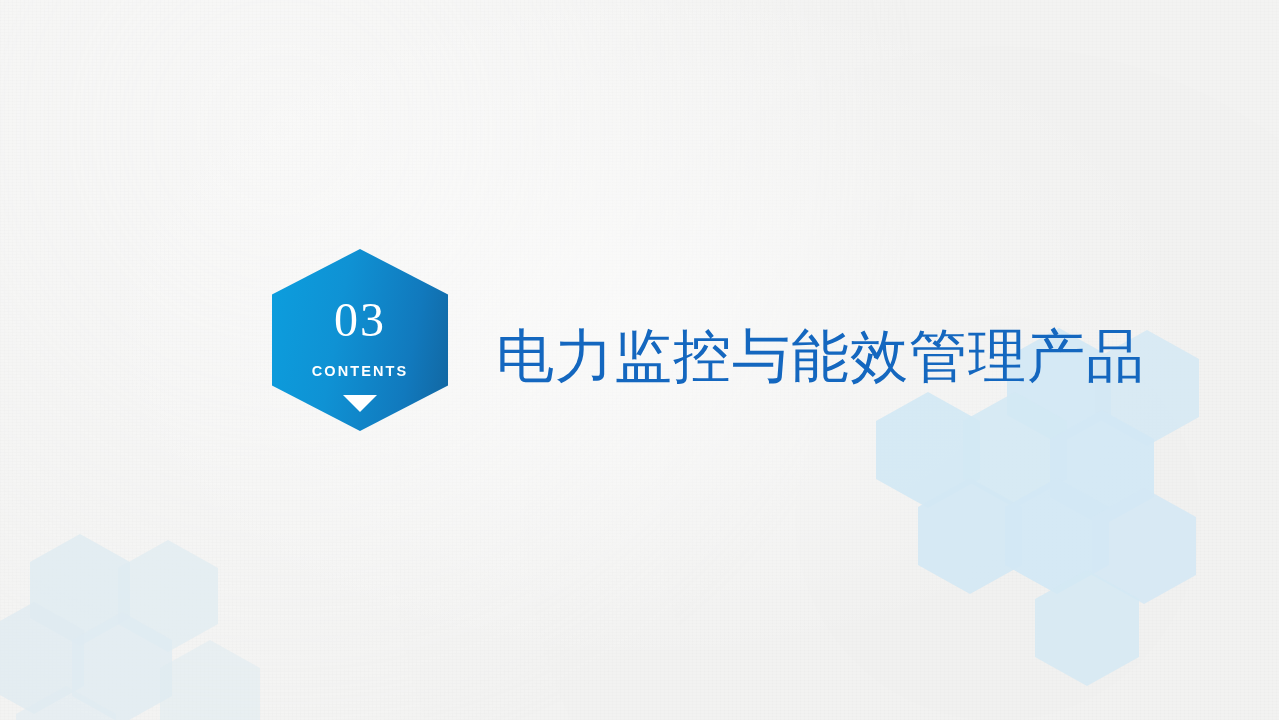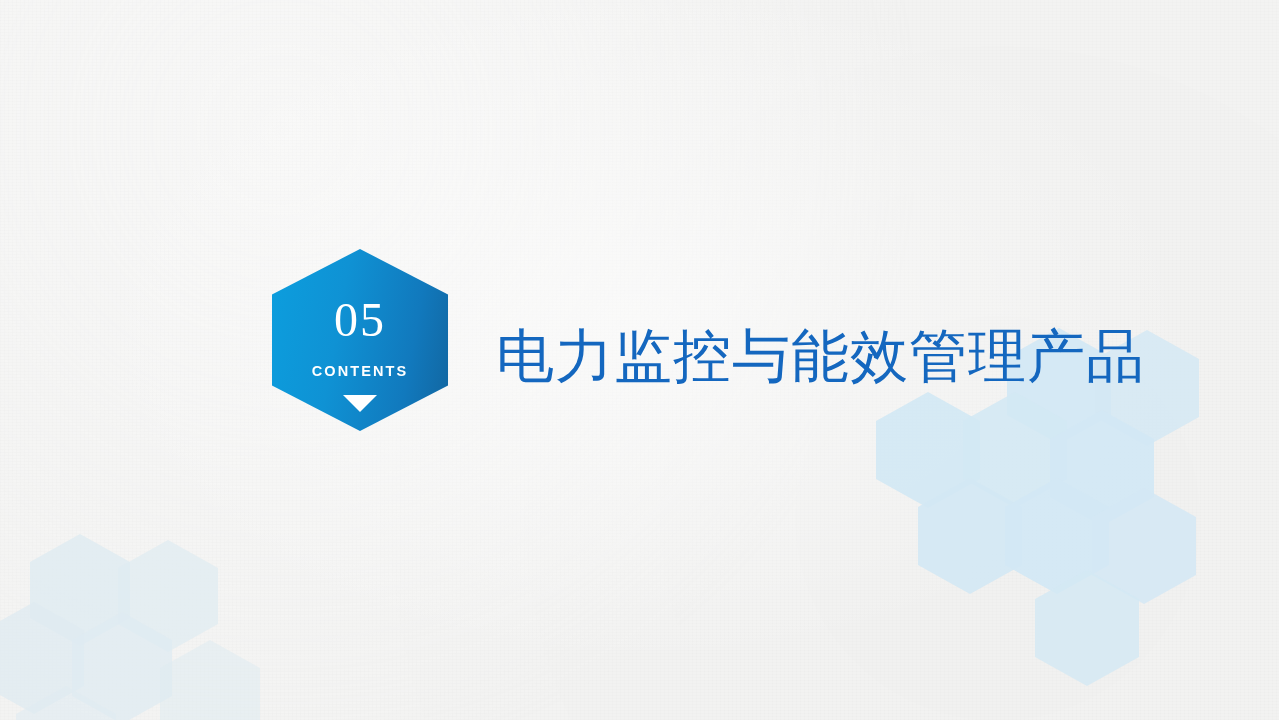--- a/index.html
+++ b/index.html
@@ -148,21 +148,21 @@
       <div class="hex-cell" style="left: 963px; top: 392px; width: 104px; height: 116px; background: rgb(211, 232, 244); opacity: 0.88;"></div>
       <div class="hex-cell" style="left: 1050px; top: 410px; width: 104px; height: 116px; background: rgb(211, 232, 244); opacity: 0.95;"></div>
       <div class="hex-cell" style="left: 918px; top: 478px; width: 104px; height: 116px; background: rgb(211, 232, 244); opacity: 0.9;"></div>
       <div class="hex-cell" style="left: 1005px; top: 478px; width: 104px; height: 116px; background: rgb(211, 232, 244); opacity: 0.95;"></div>
       <div class="hex-cell" style="left: 1092px; top: 488px; width: 104px; height: 116px; background: rgb(211, 232, 244); opacity: 0.85;"></div>
       <div class="hex-cell" style="left: 1035px; top: 570px; width: 104px; height: 116px; background: rgb(211, 232, 244); opacity: 0.8;"></div>
     </div>
 
   <div id="badge">
     <div id="badge-hex" style="background: linear-gradient(100deg, rgb(12, 158, 222) 0%, rgb(15, 146, 212) 38%, rgb(17, 121, 189) 76%, rgb(18, 101, 159) 100%);"></div>
-    <div id="badge-number">05</div>
+    <div id="badge-number">03</div>
     <div id="badge-divider-row">
       <span class="divider-rule"></span>
       <span id="badge-contents">CONTENTS</span>
       <span class="divider-rule"></span>
     </div>
     <div id="badge-arrow"></div>
   </div>
 
   <h1 id="slide-title" style="color: rgb(20, 103, 191);">电力监控与能效管理产品</h1>
 

